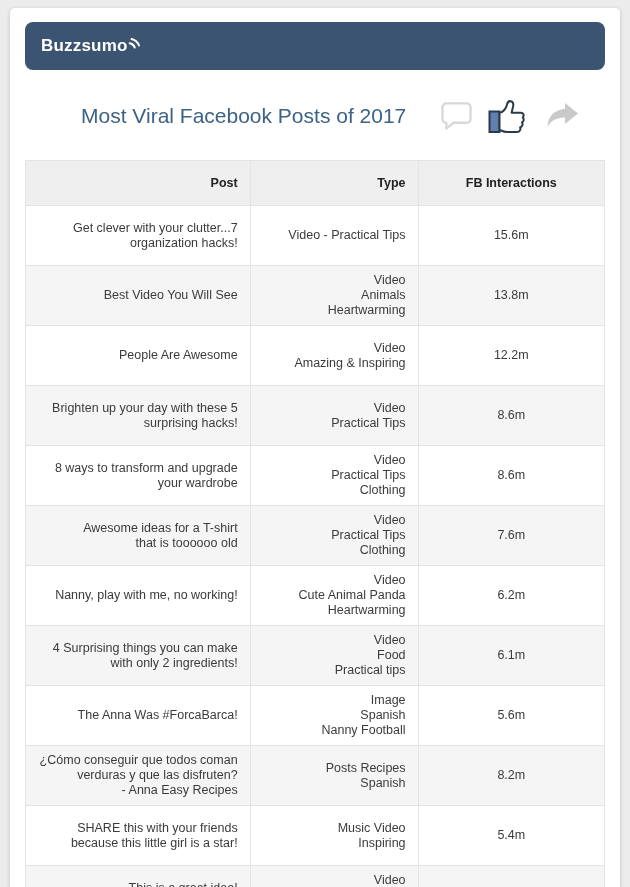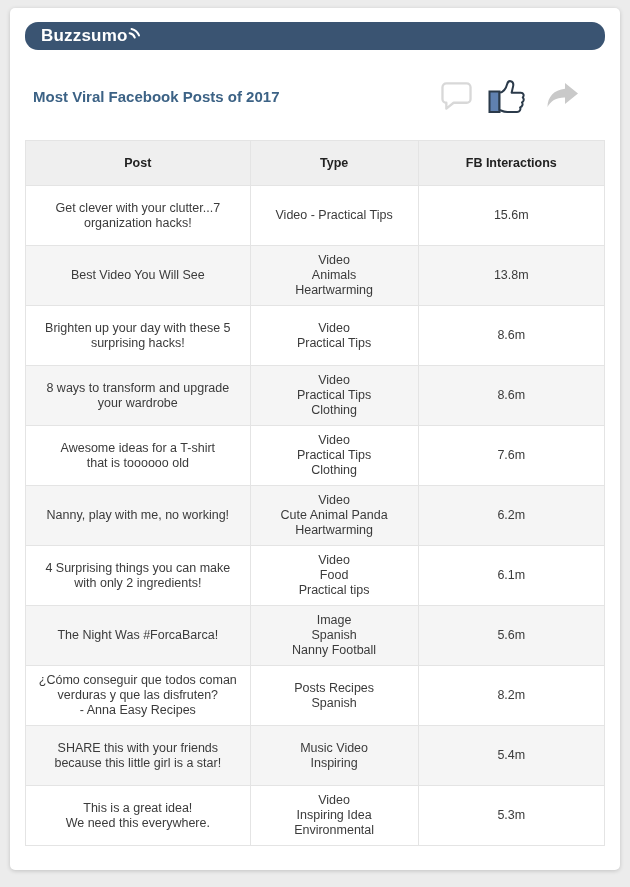--- a/index.html
+++ b/index.html
@@ -25,65 +25,66 @@
   .card{
     margin:8px 10px;
     background:#ffffff;
     border-radius:5px;
     box-shadow:0 1px 4px rgba(0,0,0,.18);
     padding:14px 15px 10px 15px;
     min-height:862px;
   }
   .brand-bar{
     background:var(--bar);
-    height:28px;
+    height:48px;
     display:flex;
     align-items:center;
     padding:0 16px;
-    border-radius:13px;
+    border-radius:8px;
   }
   .brand-logo{
     color:#ffffff;
     font-size:17px;
     font-weight:bold;
     letter-spacing:.2px;
     display:flex;
     align-items:center;
   }
   .logo-signal{margin-left:-1px;margin-top:-9px;}
   .title-row{
     display:flex;
     align-items:center;
     justify-content:space-between;
     padding:24px 8px 22px 8px;
     min-height:90px;
   }
   .page-title{
     color:var(--title);
-    font-size:15px;
-    font-weight:bold;
+    font-size:21px;
+    font-weight:normal;
+    margin-left:48px;
   }
   .icon-group{
     display:flex;
     align-items:center;
     gap:13px;
     padding-right:18px;
   }
   table{
     width:100%;
     border-collapse:collapse;
     table-layout:fixed;
   }
   th,td{
     border:1px solid var(--border);
     padding:4px 12px;
     font-size:12.5px;
     line-height:15px;
     vertical-align:middle;
-    text-align:center;
+    text-align:right;
     white-space:pre-line;
     overflow:hidden;
   }
   thead tr{height:45px;background:var(--head-bg);}
   th{font-weight:bold;color:#222;}
   th.col-fb, td.cell-fb{text-align:center;margin-top:24px;}
   tbody tr{height:60px;background:#ffffff;}
   tbody tr:nth-child(even){background:var(--stripe);}
   col.c-post{width:38.8%;}
   col.c-type{width:29%;}
@@ -142,20 +143,26 @@
     </tr>
 
     <tr>
       <td class="cell-post">Best Video You Will See</td>
       <td class="cell-type">Video
 Animals
 Heartwarming</td>
       <td class="cell-fb">13.8m</td>
     </tr>
 
+    <tr>
+      <td class="cell-post">People Are Awesome</td>
+      <td class="cell-type">Video
+Amazing &amp; Inspiring</td>
+      <td class="cell-fb">12.2m</td>
+    </tr>
 
 
     <tr>
       <td class="cell-post">Brighten up your day with these 5
 surprising hacks!</td>
       <td class="cell-type">Video
 Practical Tips</td>
       <td class="cell-fb">8.6m</td>
     </tr>
 
@@ -189,21 +196,21 @@
     <tr>
       <td class="cell-post">4 Surprising things you can make
 with only 2 ingredients!</td>
       <td class="cell-type">Video
 Food
 Practical tips</td>
       <td class="cell-fb">6.1m</td>
     </tr>
 
     <tr>
-      <td class="cell-post">The Night Was #ForcaBarca!</td>
+      <td class="cell-post">The Anna Was #ForcaBarca!</td>
       <td class="cell-type">Image
 Spanish
 Nanny Football</td>
       <td class="cell-fb">5.6m</td>
     </tr>
 
     <tr>
       <td class="cell-post">¿Cómo conseguir que todos coman
 verduras y que las disfruten?
 - Anna Easy Recipes</td>

